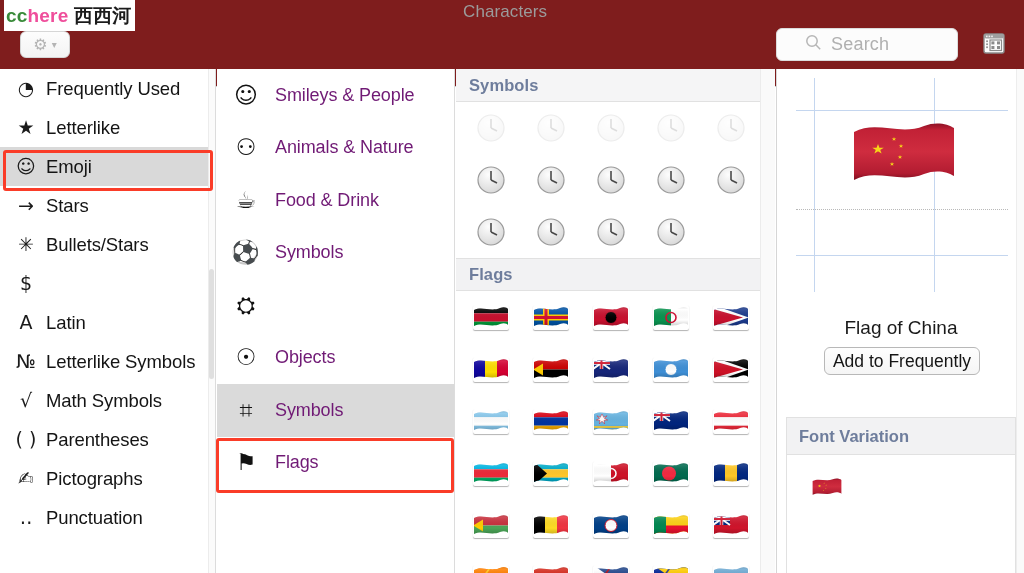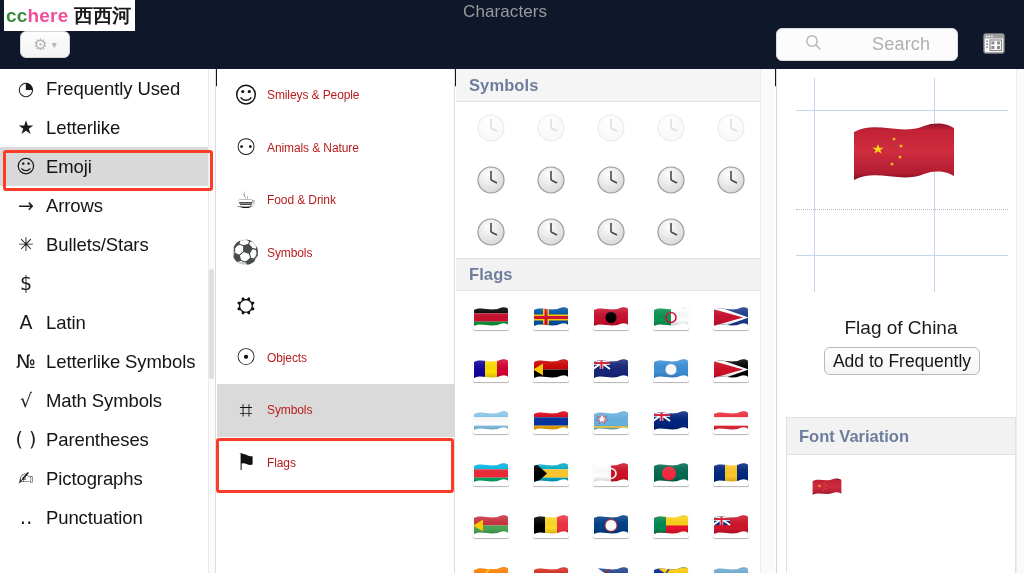--- a/index.html
+++ b/index.html
@@ -23,21 +23,21 @@
     z-index: 60;
     white-space: nowrap;
   }
   .wm-cc   { color: #3a8b3a; }
   .wm-here { color: #ef4e9b; }
   .wm-cn   { color: #1b1b1b; font-family: "DejaVu Sans", sans-serif; }
 
   
   .toolbar {
     position: absolute; left: 0; top: 0; width: 1024px; height: 87px;
-    background: #0f172a;
+    background: #7f1d1d;
     border-bottom: 1px solid #c9c9c9;
     padding-left: 48px;
   }
   .win-title {
     position: absolute; left: 463px; top: 2px;
     font-size: 17px; color: #9b9b9b;
     letter-spacing: .1px;
   }
   .gear-btn {
     position: absolute; left: 20px; top: 31px;
@@ -49,21 +49,21 @@
   }
   .gear-glyph { font-size: 16px; color: #b4b4b4; line-height: 1; }
   .chev-glyph { font-size: 10px; color: #b4b4b4; line-height: 1; }
 
   .search-box {
     position: absolute; left: 776px; top: 28px;
     width: 182px; height: 33px;
     background: #fcfcfc;
     border: 1px solid #dcdcdc;
     border-radius: 6px;
-    display: flex; align-items: center; gap: 41px;
+    display: flex; align-items: center;
   }
   .search-icon { margin-left: 28px; color: #b6b6b6; }
   .search-ph {
     margin-left: 9px; font-size: 18px; color: #b0b0b0;
     letter-spacing: .2px;
   }
   .kbd-btn {
     position: absolute; left: 980px; top: 32px;
     width: 28px; height: 24px;
   }
@@ -117,22 +117,22 @@
     height: 52.5px;
     display: flex; align-items: center;
     padding-left: 11px;
   }
   .cat-item .ic {
     width: 36px; flex: 0 0 36px; text-align: center;
     font-size: 23px; color: #111; line-height: 1;
     font-family: "DejaVu Sans", sans-serif;
   }
   .cat-item .lb {
-    font-size: 12px; color: #b91c1c; letter-spacing: -.1px;
-    margin-left: 3px;
+    font-size: 18px; color: #701a75; letter-spacing: -.1px;
+    margin-left: 11px;
   }
   .cat-item.sel { background: #dadada; }
 
   
   .redbox {
     position: absolute; border: 3px solid #fa3c28;
     border-radius: 3px; pointer-events: none; z-index: 40;
   }
   #redbox-emoji { left: 3px;   top: 150px; width: 210px; height: 41px; }
   #redbox-flags { left: 216px; top: 438px; width: 238px; height: 55px; }
@@ -298,21 +298,21 @@
         <div class="side-item">
           <span class="ic">★</span>
           <span class="lb">Letterlike</span>
         </div>
         <div class="side-item sel">
           <span class="ic">☺</span>
           <span class="lb">Emoji</span>
         </div>
         <div class="side-item">
           <span class="ic">→</span>
-          <span class="lb">Arrows</span>
+          <span class="lb">Stars</span>
         </div>
         <div class="side-item">
           <span class="ic">✳</span>
           <span class="lb">Bullets/Stars</span>
         </div>
         <div class="side-item">
           <span class="ic">$</span>
         </div>
         <div class="side-item">
           <span class="ic">A</span>

